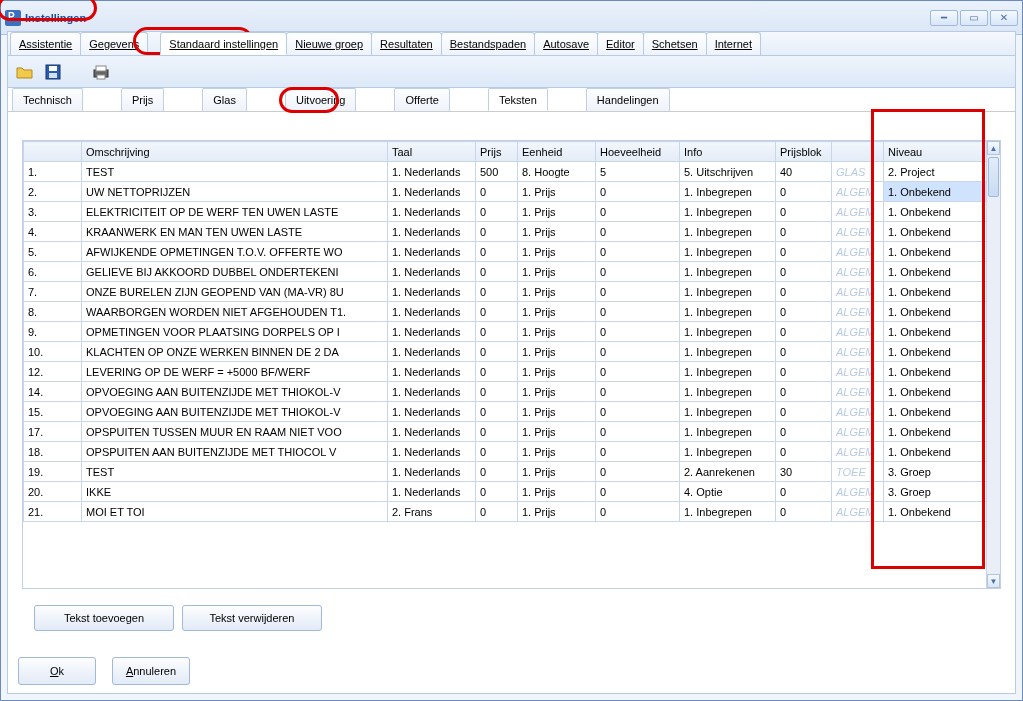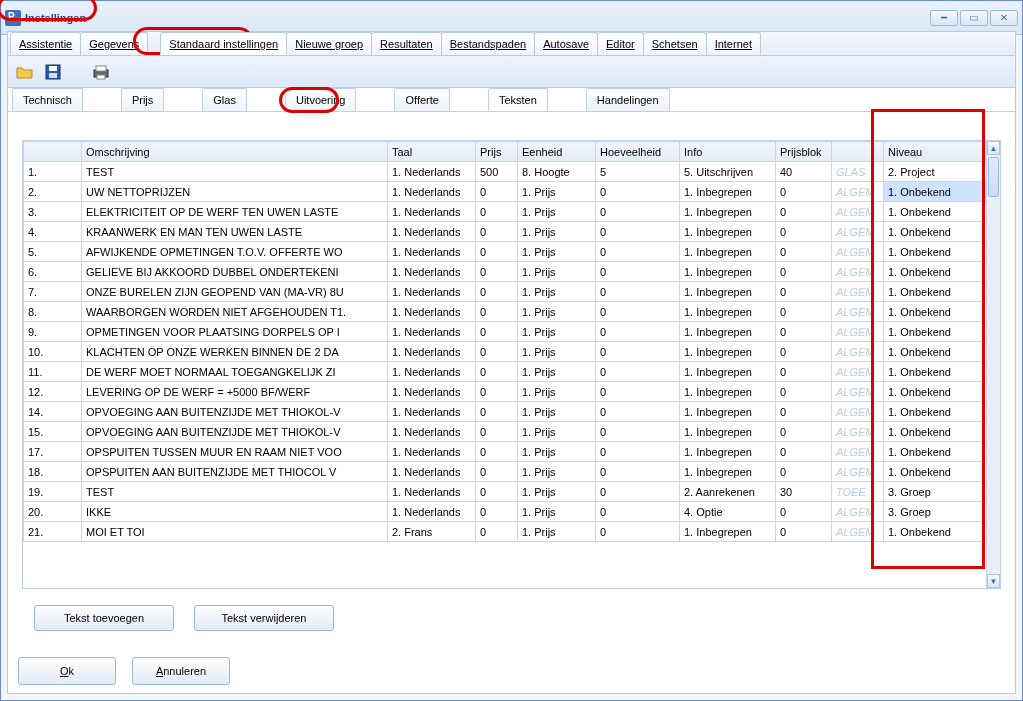--- a/index.html
+++ b/index.html
@@ -38,25 +38,25 @@
 
   .col-num{width:58px;} .col-desc{width:306px;} .col-taal{width:88px;} .col-prijs{width:42px;}
   .col-eenheid{width:78px;} .col-hoev{width:84px;} .col-info{width:96px;} .col-pb{width:56px;}
   .col-wm{width:52px;} .col-niv{width:104px;} .col-sb{width:12px;}
 
   .vscroll { position:absolute; top:0; right:0; width:14px; bottom:0; background:#e9eef7; border-left:1px solid #c9d6ea; }
   .vscroll .arrow { height:14px; background:linear-gradient(#f5f9fe,#d9e6f7); border:1px solid #b0c4de; display:flex; align-items:center; justify-content:center; font-size:8px; color:#4a6fa5;}
   .vscroll .thumb { position:absolute; top:16px; left:1px; right:1px; height:40px; background:linear-gradient(#e2ecf9,#c9dbf2); border:1px solid #9db9dc; border-radius:2px;}
   .vscroll .arrow.down{ position:absolute; bottom:0; left:0; right:0;}
 
-  .buttons-row { position:absolute; left:26px; bottom:62px; display:flex; gap:20px; }
+  .buttons-row { position:absolute; left:26px; bottom:62px; display:flex; gap:8px; }
   .btn { width:140px; height:26px; background:linear-gradient(#fdfdfe,#e2ebf7); border:1px solid #9db9dc; border-radius:3px; display:flex; align-items:center; justify-content:center; cursor:pointer; }
 
   .dialog-buttons { position:absolute; left:10px; bottom:8px; display:flex; gap:16px; }
-  .dbtn { width:98px; height:28px; background:linear-gradient(#fdfdfe,#e2ebf7); border:1px solid #9db9dc; border-radius:3px; display:flex; align-items:center; justify-content:center; cursor:pointer; }
+  .dbtn { width:78px; height:28px; background:linear-gradient(#fdfdfe,#e2ebf7); border:1px solid #9db9dc; border-radius:3px; display:flex; align-items:center; justify-content:center; cursor:pointer; }
   .underline-char { text-decoration:underline; }
 
   
   .anno { position:absolute; border:3px solid #d00; border-radius:50%/50%; pointer-events:none; }
   .anno1 { top:-6px; left:-4px; width:100px; height:26px; border-radius:14px; }
   .anno2 { top:26px; left:132px; width:120px; height:28px; border-radius:16px; }
   .anno3 { top:86px; left:278px; width:60px; height:26px; border-radius:14px; }
   .redbox { position:absolute; border:3px solid #d00; pointer-events:none; }
   .redbox1 { top:108px; left:870px; width:114px; height:460px; }
 
@@ -279,33 +279,20 @@
               <td>0</td>
               <td>1. Prijs</td>
               <td>0</td>
               <td>1. Inbegrepen</td>
               <td>0</td>
               <td class="watermark">ALGEM</td>
               <td>1. Onbekend</td>
               <td></td>
             </tr>
             <tr>
-              <td>11.</td>
-              <td>DE WERF MOET NORMAAL TOEGANGKELIJK ZI</td>
-              <td>1. Nederlands</td>
-              <td>0</td>
-              <td>1. Prijs</td>
-              <td>0</td>
-              <td>1. Inbegrepen</td>
-              <td>0</td>
-              <td class="watermark">ALGEM</td>
-              <td>1. Onbekend</td>
-              <td></td>
-            </tr>
-            <tr>
               <td>12.</td>
               <td>LEVERING OP DE WERF = +5000 BF/WERF</td>
               <td>1. Nederlands</td>
               <td>0</td>
               <td>1. Prijs</td>
               <td>0</td>
               <td>1. Inbegrepen</td>
               <td>0</td>
               <td class="watermark">ALGEM</td>
               <td>1. Onbekend</td>

